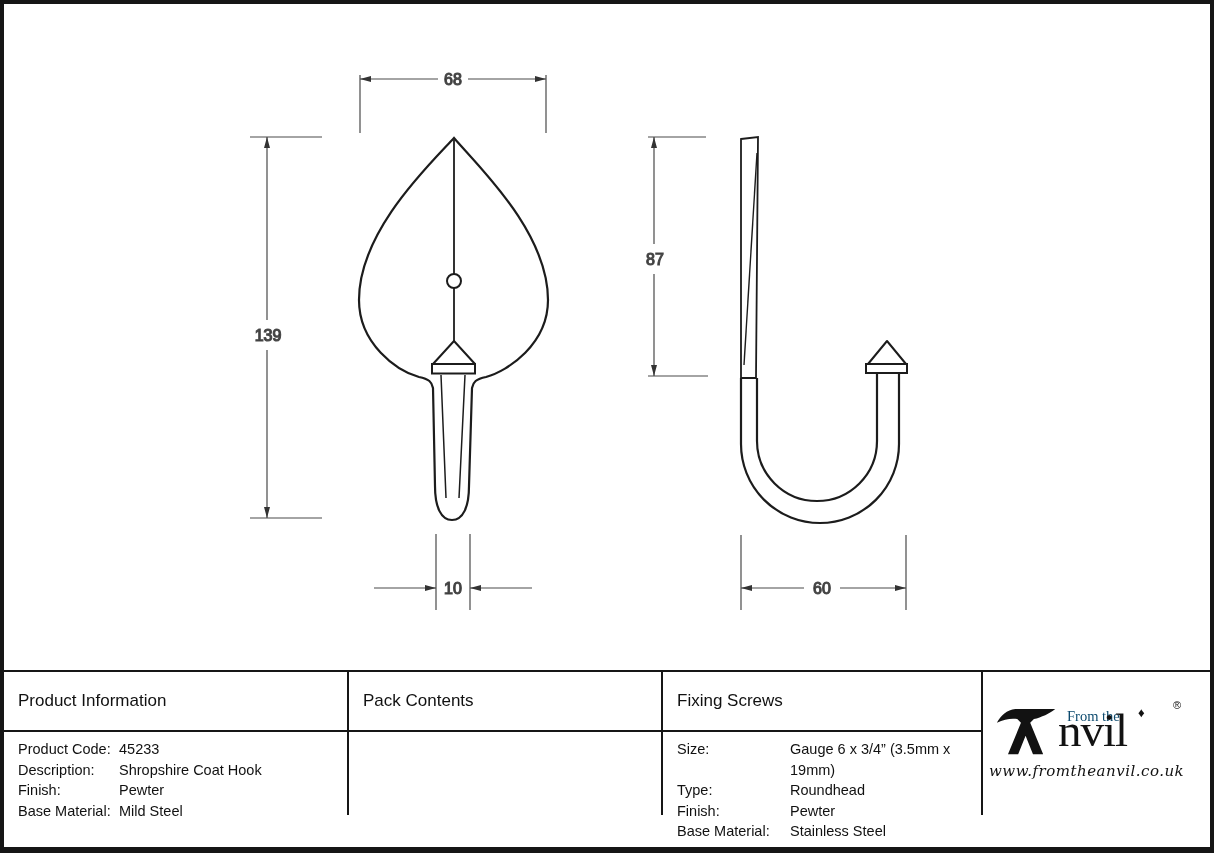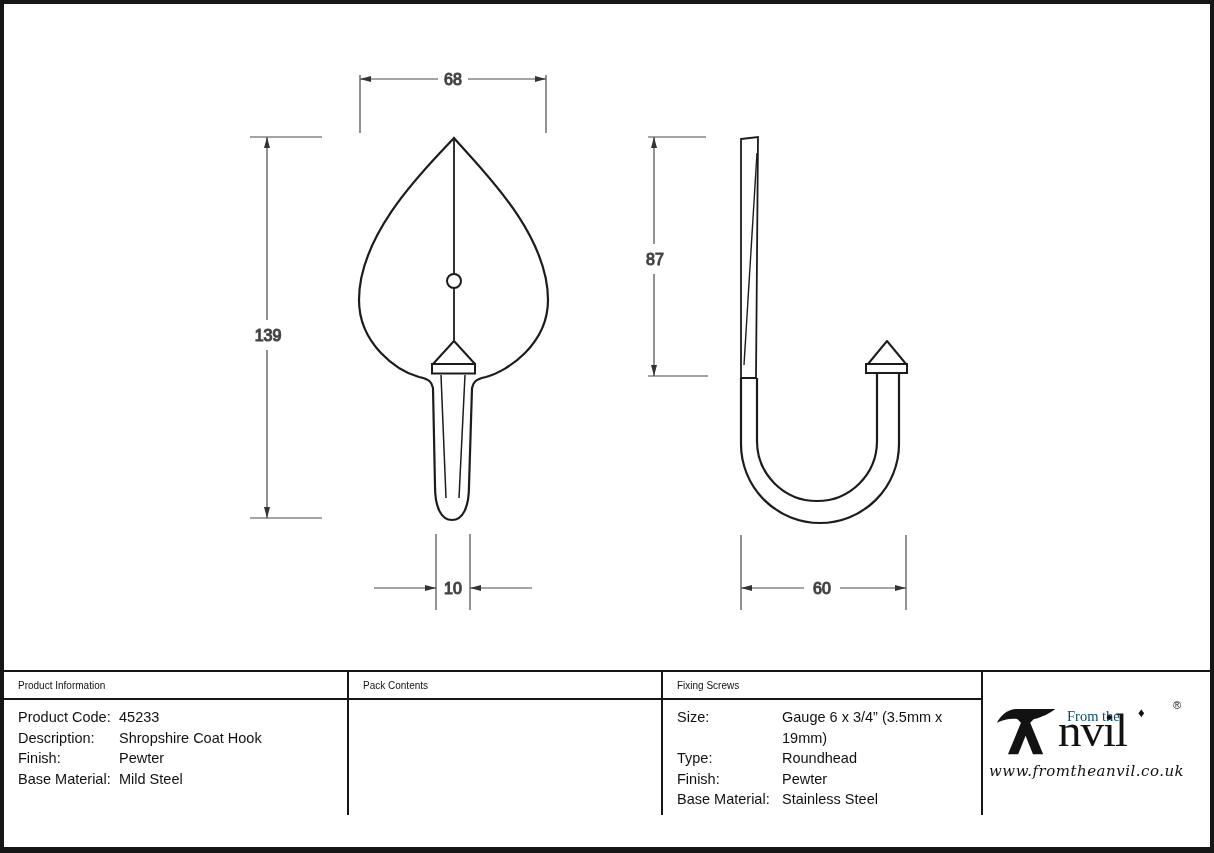--- a/index.html
+++ b/index.html
@@ -31,26 +31,26 @@
   .col{box-sizing:border-box;}
   .col + .col{border-left:2px solid #161616;}
   .col-product{width:343px;}
   .col-pack{width:314px;}
   .col-fixing{width:320px;}
   .col-logo{width:208px;display:flex;align-items:center;justify-content:center;}
   .col-header{
     height:26px;
     border-bottom:2px solid #161616;
     display:flex;align-items:center;
-    padding:0 14px;
-    font-size:10px;
+    padding:16px 14px;
+    font-size:17px;
   }
   .col-body{padding:7px 8px 0 14px;font-size:14.5px;line-height:20.5px;}
   .kv{display:grid;grid-template-columns:101px 1fr;}
-  .col-fixing .kv{grid-template-columns:105px 1fr;}
+  .col-fixing .kv{grid-template-columns:105px 1fr;gap:8px;}
   .pack-line{display:block;}
   
   .logo{position:relative;width:182px;height:88px;}
   .anvil-icon{position:absolute;left:0;top:8px;width:63px;height:50px;}
   .logo-fromthe{position:absolute;left:72px;top:8px;font-family:"Liberation Serif",serif;font-size:14.5px;color:#0c4a6e;white-space:nowrap;}
   .logo-diamond{position:absolute;left:143px;top:5px;font-size:13px;color:#121212;}
   .logo-nvil{position:absolute;left:63px;top:7px;font-family:"Liberation Serif",serif;font-size:47px;line-height:47px;letter-spacing:-1px;color:#121212;text-align:right;}
   .logo-reg{position:absolute;right:-4px;top:-1px;font-size:11px;color:#121212;}
   .logo-url{position:absolute;left:-6px;right:-6px;top:62px;text-align:center;font-family:"DejaVu Serif",serif;font-style:italic;font-size:15px;letter-spacing:0.5px;color:#121212;white-space:nowrap;}
   text.dim{font-family:"Liberation Sans",sans-serif;font-size:16px;fill:#222;}

